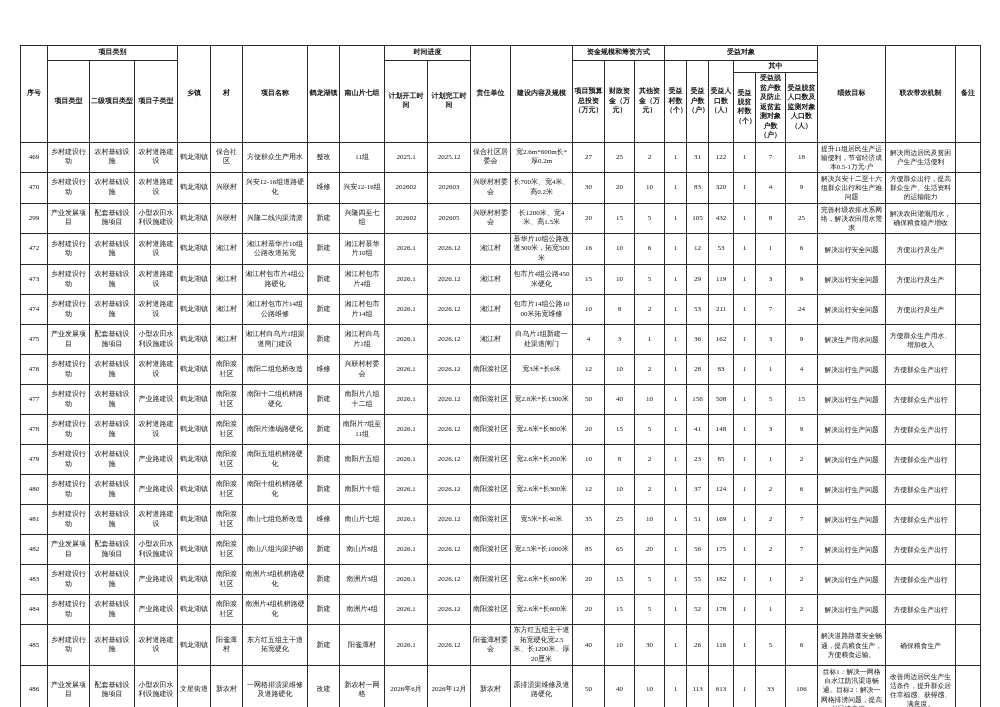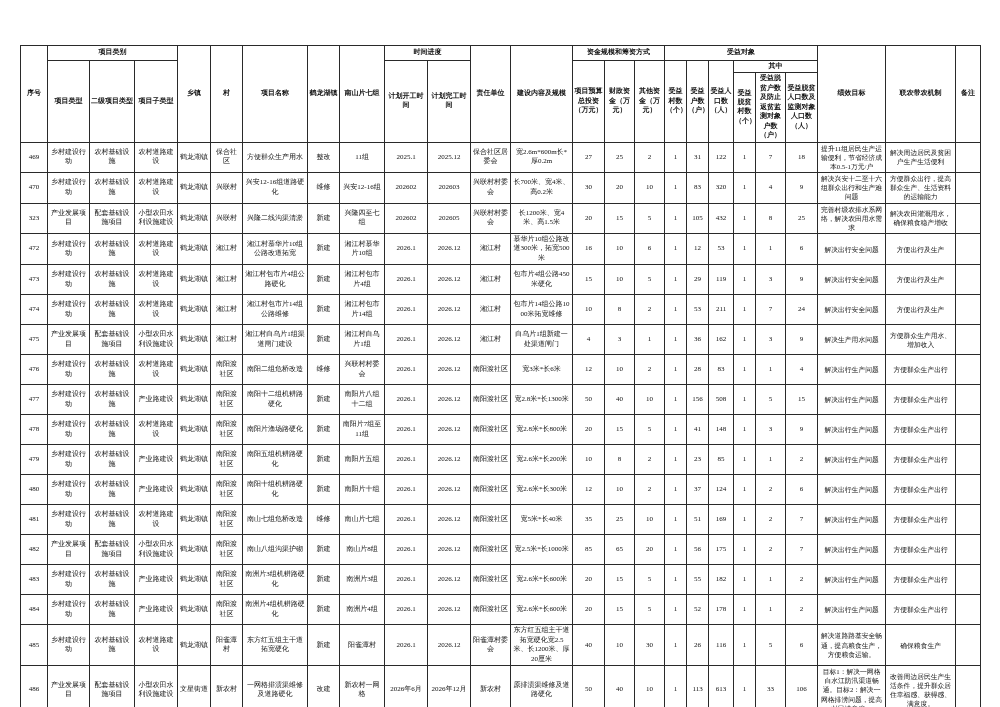--- a/index.html
+++ b/index.html
@@ -140,21 +140,21 @@
           <td>83</td>
           <td>320</td>
           <td>1</td>
           <td>4</td>
           <td>9</td>
           <td class="long">解决兴安十二至十六组群众出行和生产难问题</td>
           <td class="long">方便群众出行，提高群众生产、生活资料的运输能力</td>
           <td></td>
         </tr>
         <tr>
-          <td class="seq">323</td>
+          <td class="seq">299</td>
           <td>产业发展项目</td>
           <td>配套基础设施项目</td>
           <td>小型农田水利设施建设</td>
           <td>鹤龙湖镇</td>
           <td>兴联村</td>
           <td>兴隆二线沟渠清淤</td>
           <td>新建</td>
           <td>兴隆四至七组</td>
           <td>202602</td>
           <td>202605</td>

